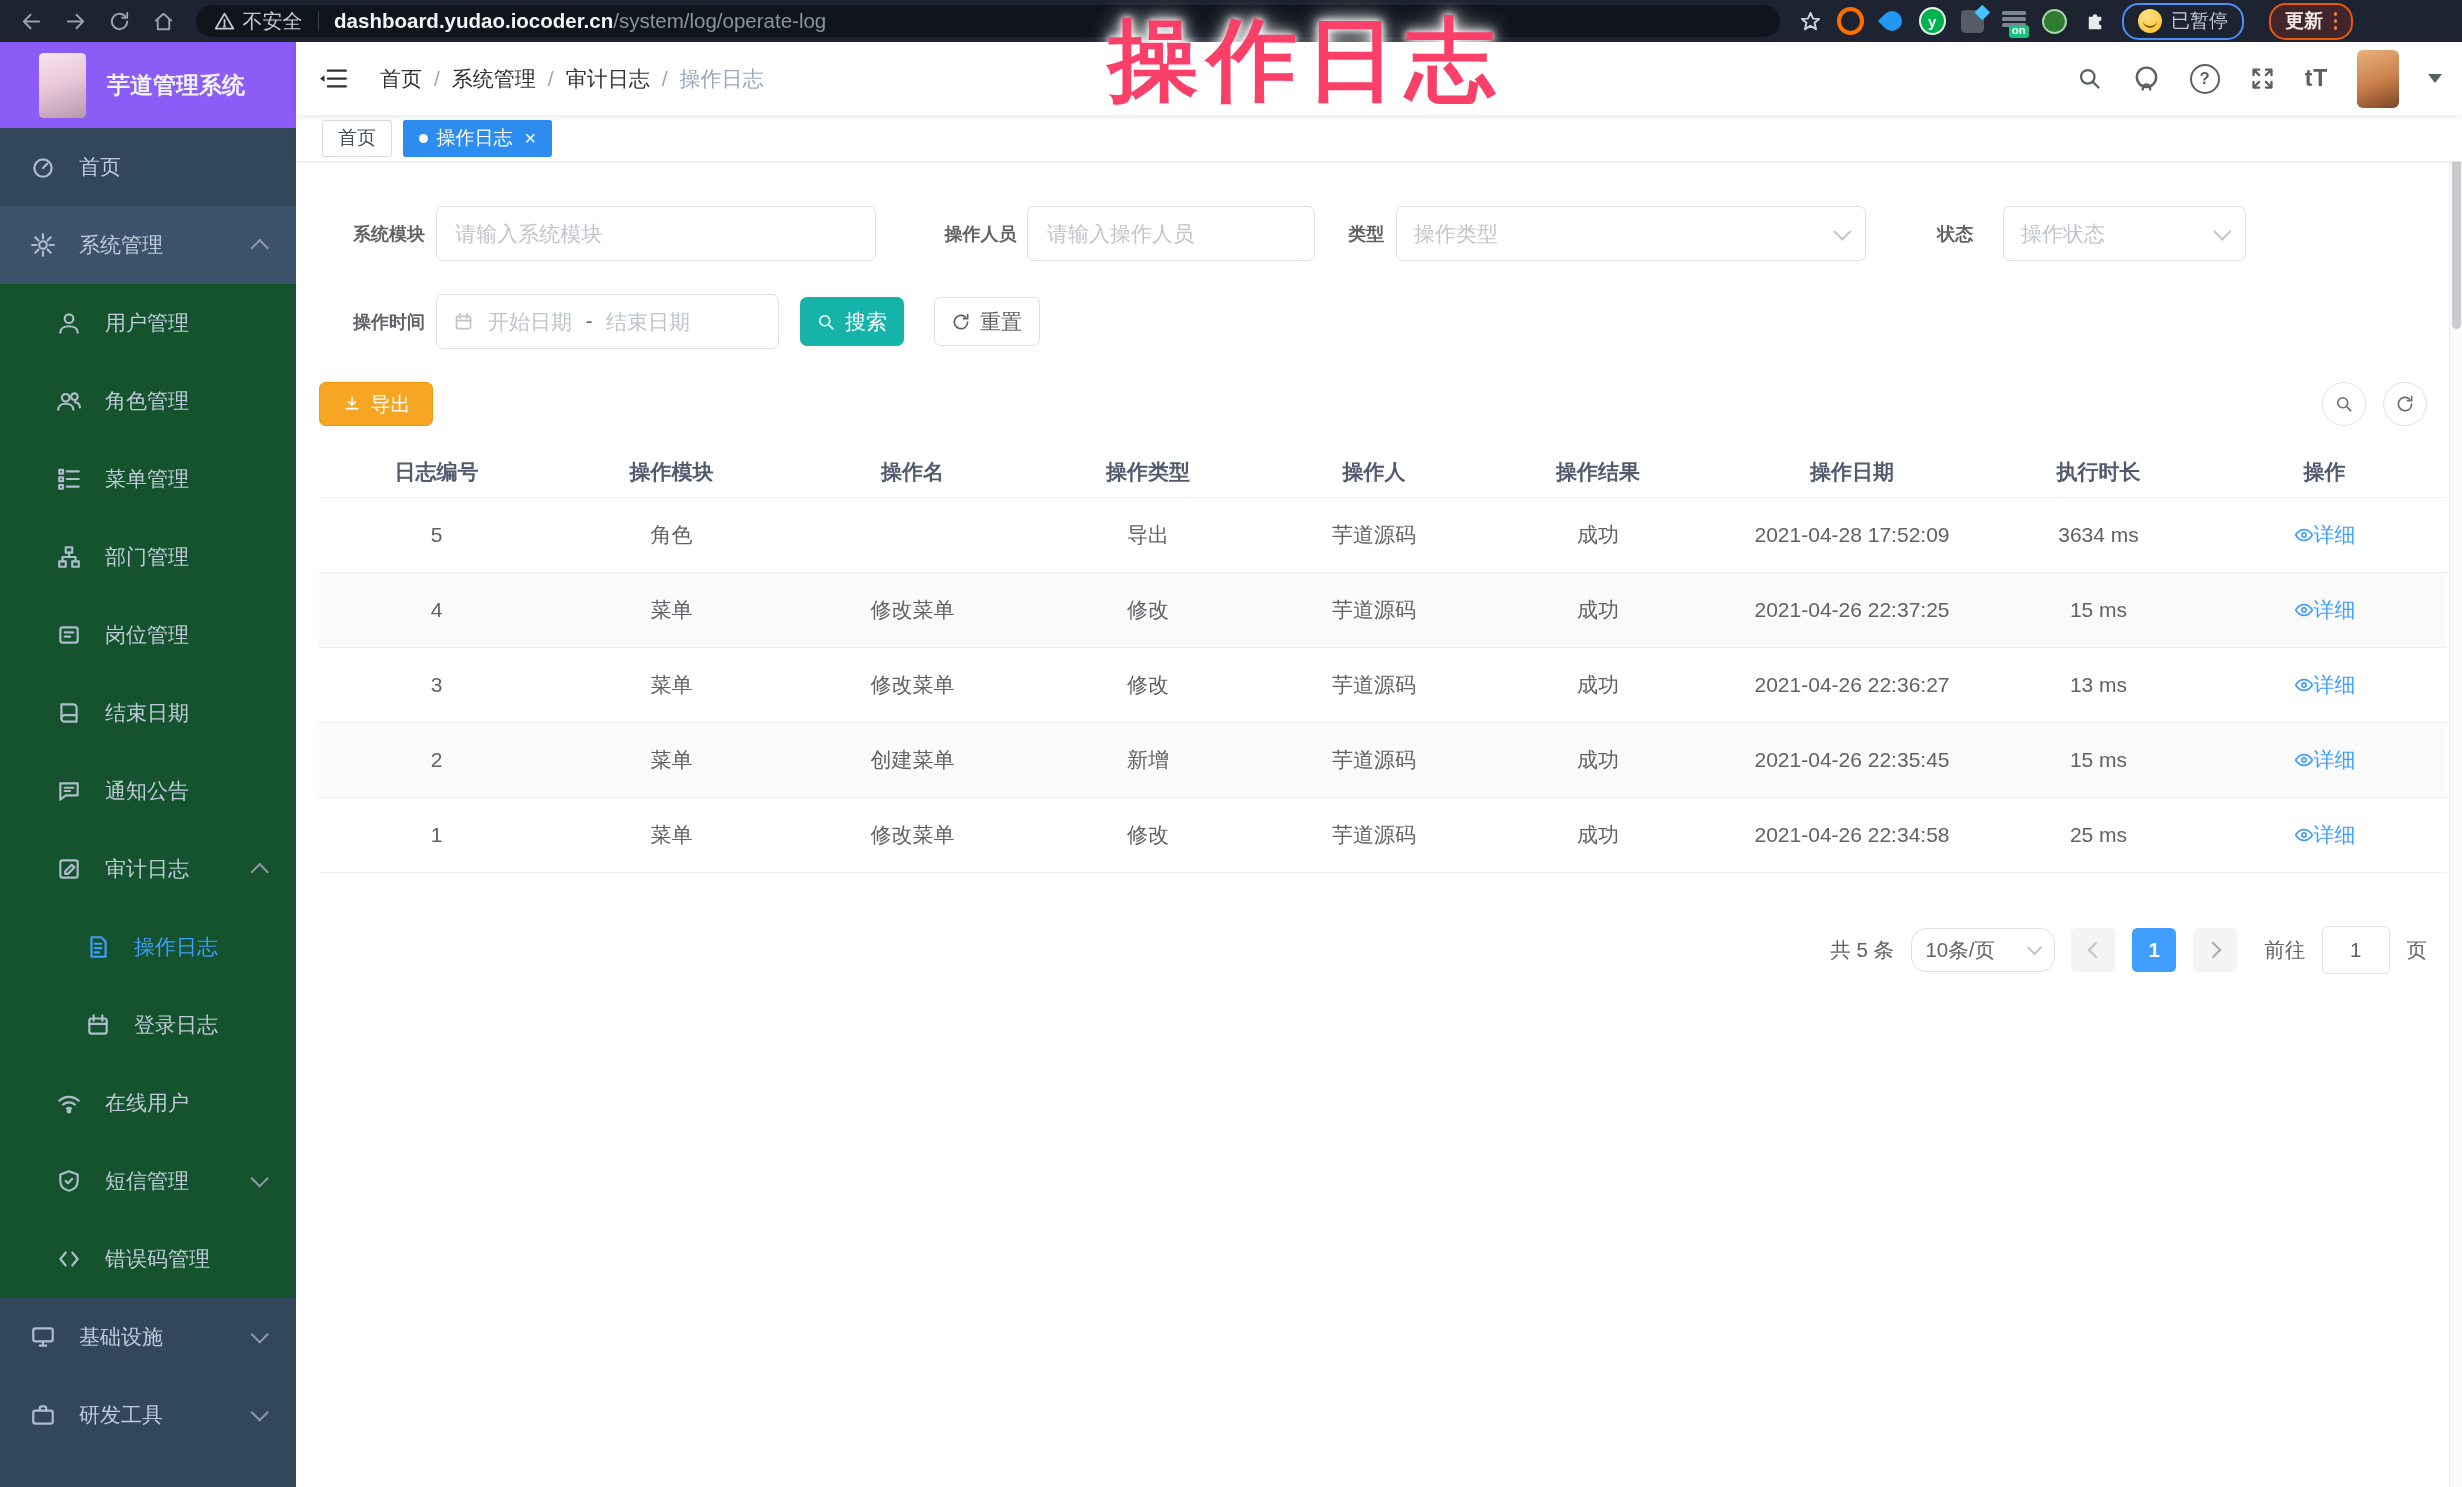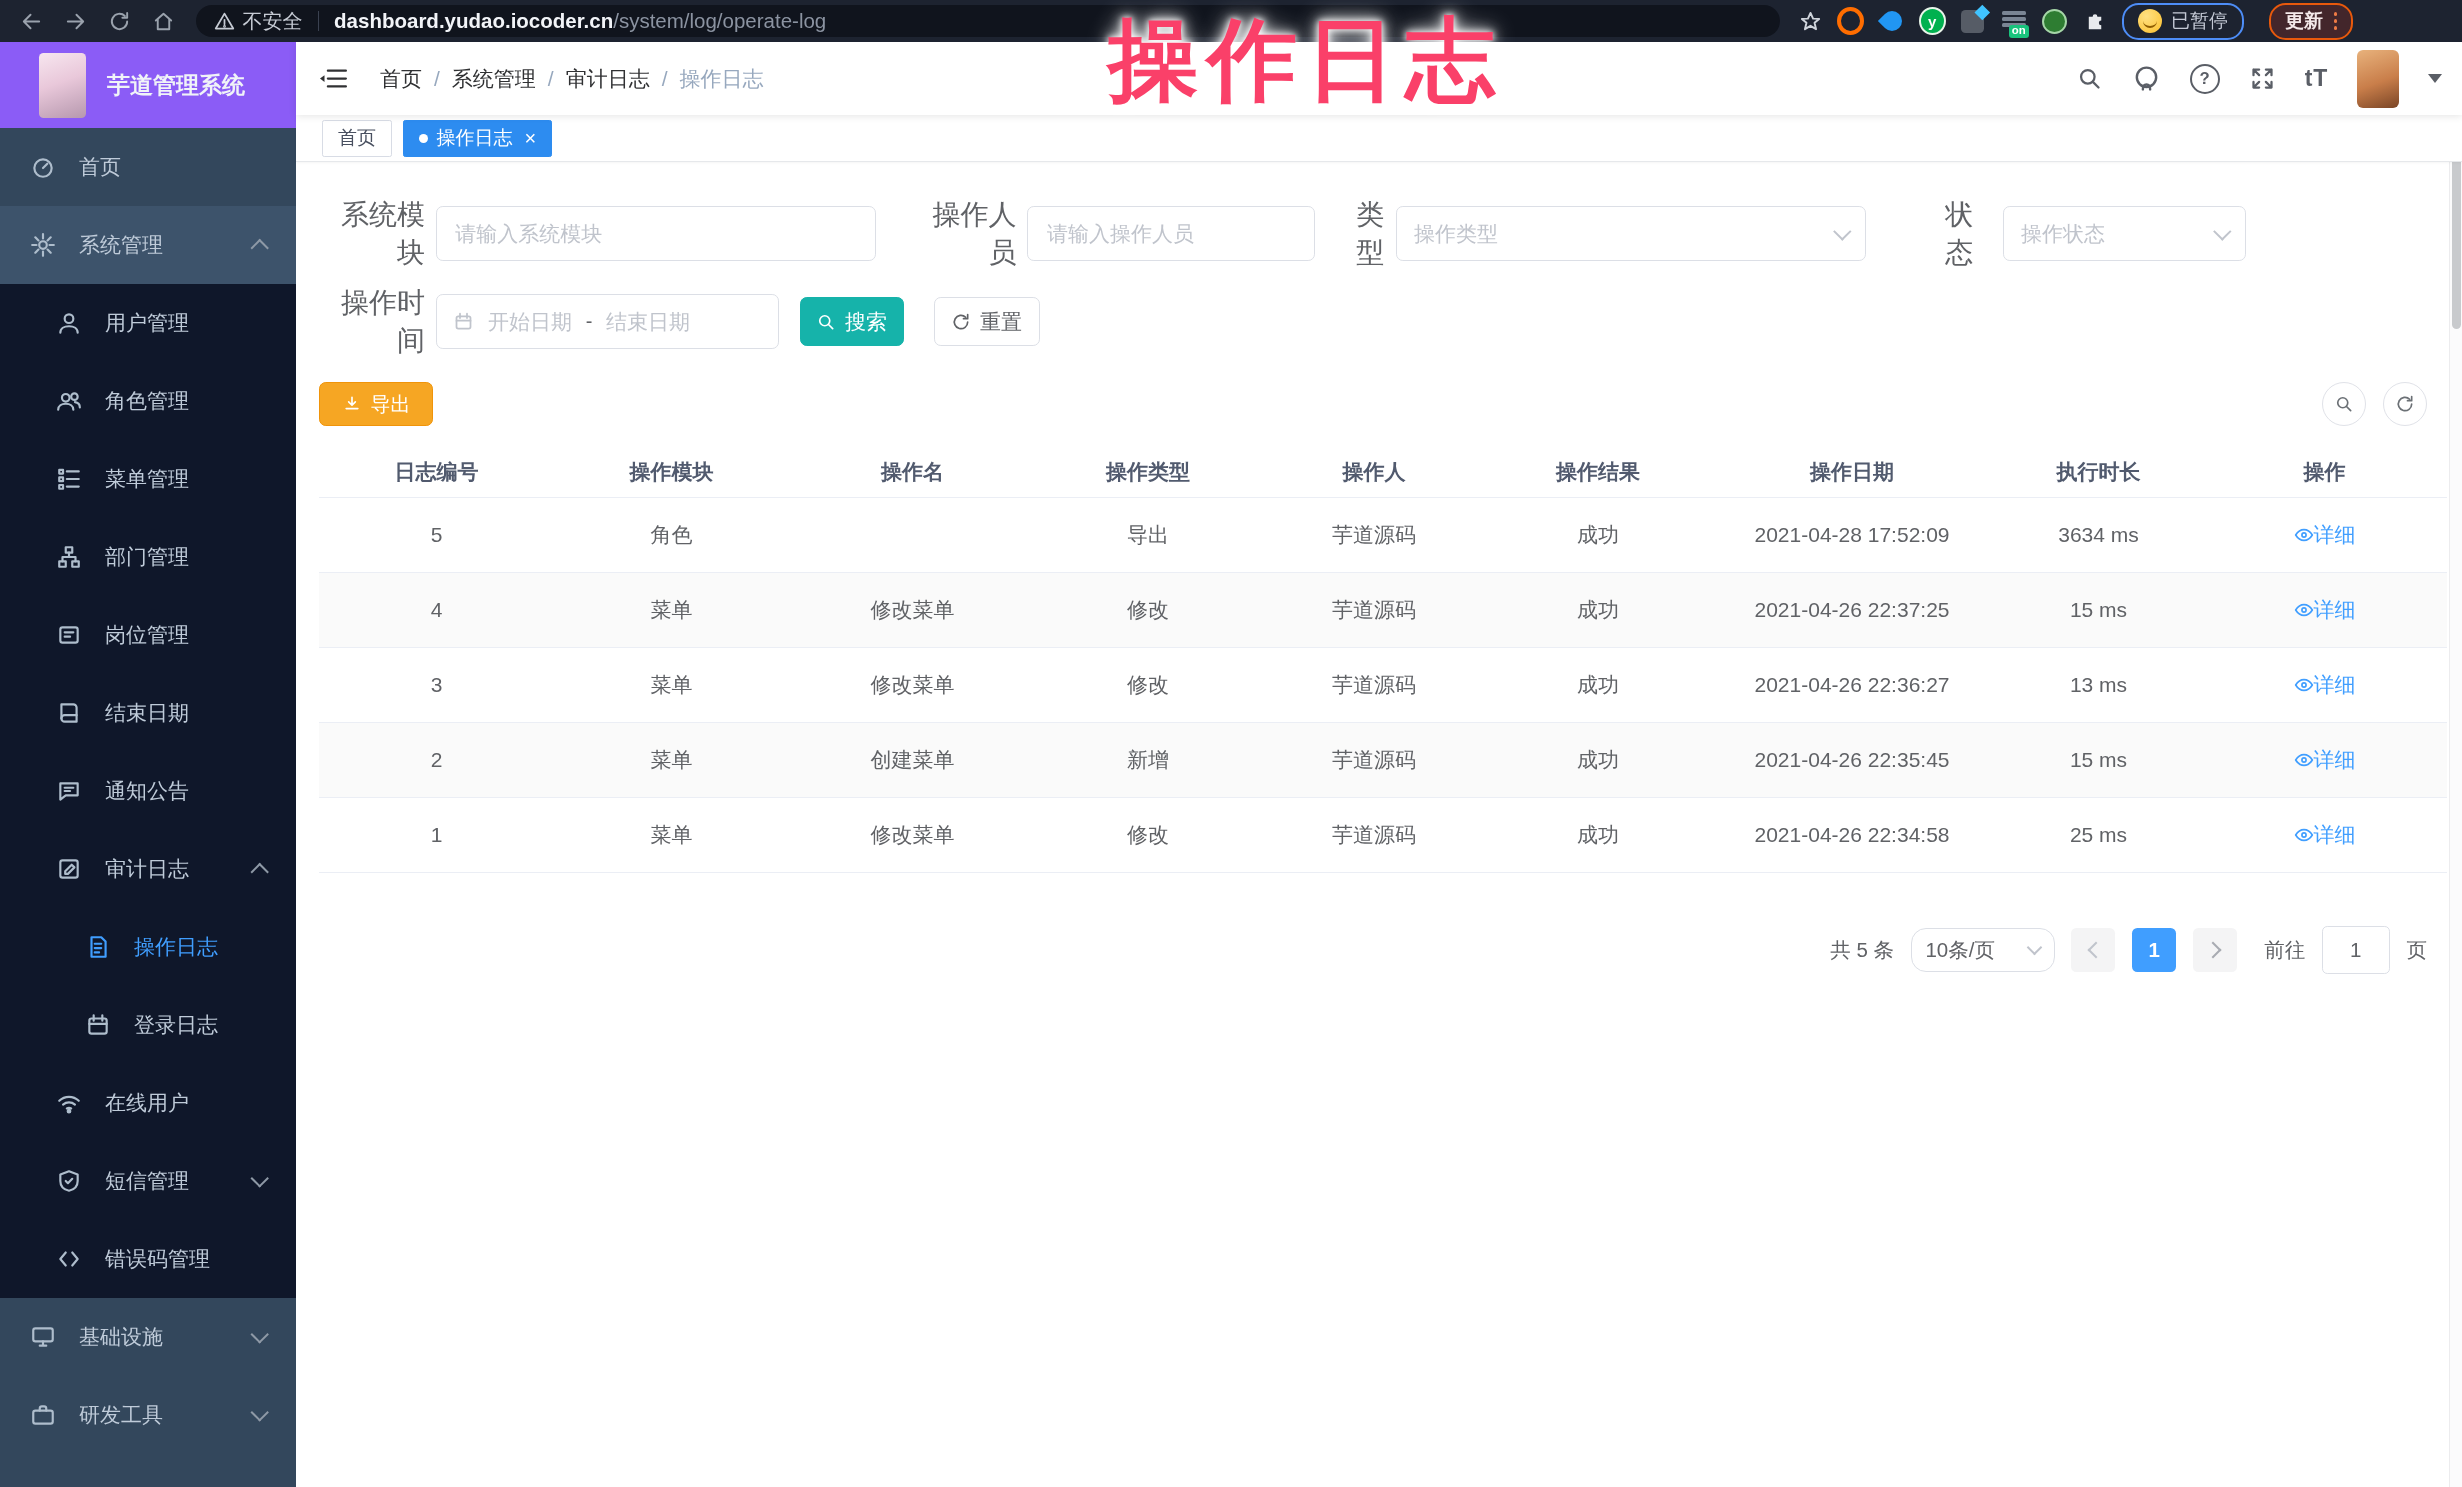--- a/index.html
+++ b/index.html
@@ -46,21 +46,21 @@
   
   .logo{height:86px;display:flex;align-items:center;padding-left:39px;background:#8b5cf6;}
   .logo-img{width:47px;height:65px;border-radius:4.6px;background:linear-gradient(160deg,#f7e6ef 0%,#e9c8da 45%,#b698ae 100%);flex-shrink:0;}
   .logo-title{margin-left:21px;font-size:23px;font-weight:700;color:#f0f3f8;}
   .mi{height:78px;display:flex;align-items:center;position:relative;font-size:21px;cursor:pointer;}
   .mi .micon{width:26px;height:26px;margin-right:23px;flex-shrink:0;color:#aebdcc;}
   .mi.l0{padding-left:30px;}
   .mi.l1{padding-left:56px;}
   .mi.l2{padding-left:85px;}
   .mi.open-head{background:#3d536b;}
-  .submenu{background:#0f172a;}
+  .submenu{background:#14532d;}
   .mi.active{color:#409eff;}
   .mi.active .micon{color:#409eff;}
   .arrow{width:11.4px;height:11.4px;border-right:2.3px solid #8e99a6;border-bottom:2.3px solid #8e99a6;position:absolute;right:30px;}
   .arrow.up{transform:rotate(-135deg);margin-top:6px;}
   .arrow.down{transform:rotate(45deg);margin-top:-4.6px;}
 
   
   .hdr{height:73px;background:#fff;box-shadow:0 1.5px 7.6px rgba(0,0,0,.10);display:flex;align-items:center;position:relative;z-index:3;}
   .hamburger{margin-left:21px;color:#303133;}
   .crumbs{display:flex;align-items:center;margin-left:30px;font-size:21px;color:#303133;}
@@ -77,21 +77,21 @@
   .tagsbar{height:46px;background:#fff;border-bottom:1.5px solid #e6e8eb;box-shadow:0 0.8px 3px rgba(0,0,0,.06);display:flex;align-items:center;padding-left:26px;gap:10.6px;position:relative;z-index:2;}
   .tag{height:35px;display:flex;align-items:center;padding:0 15px;border:1.5px solid #d8dce5;background:#fff;color:#495060;font-size:19px;border-radius:2.3px;}
   .tag.active{background:#2d8cf0;border-color:#2d8cf0;color:#fff;gap:9px;}
   .tag .dot{width:9px;height:9px;border-radius:50%;background:#fff;}
   .tag .close{font-size:20px;margin-left:3px;}
 
   
   .content{padding:44px 15px 0 23px;}
   .frow{display:flex;align-items:center;height:55px;}
   .frow + .frow{margin-top:33px;}
-  .flabel{font-size:28px;font-weight:400;color:#606266;text-align:right;flex-shrink:0;}
+  .flabel{font-size:18px;font-weight:700;color:#606266;text-align:right;flex-shrink:0;}
   .inp{height:55px;border:1.5px solid #dcdfe6;border-radius:6.8px;background:#fff;display:flex;align-items:center;padding:0 16.7px;box-sizing:border-box;font-size:21px;}
   .inp input{border:none;outline:none;width:100%;font-size:21px;color:#606266;font-family:inherit;background:transparent;}
   .inp input::placeholder{color:#c0c4cc;}
   .ph{color:#c0c4cc;}
   .sel{justify-content:space-between;}
   .sel .schev{width:10.6px;height:10.6px;border-right:2.3px solid #c0c4cc;border-bottom:2.3px solid #c0c4cc;transform:rotate(45deg);margin-top:-4.6px;}
   .dates{gap:13.7px;}
   .dates .cal{color:#c0c4cc;}
   .dates .sep{color:#606266;font-size:20px;}
   .btn{height:49px;border-radius:6.8px;display:flex;align-items:center;justify-content:center;gap:9px;font-size:21px;box-sizing:border-box;cursor:pointer;}

